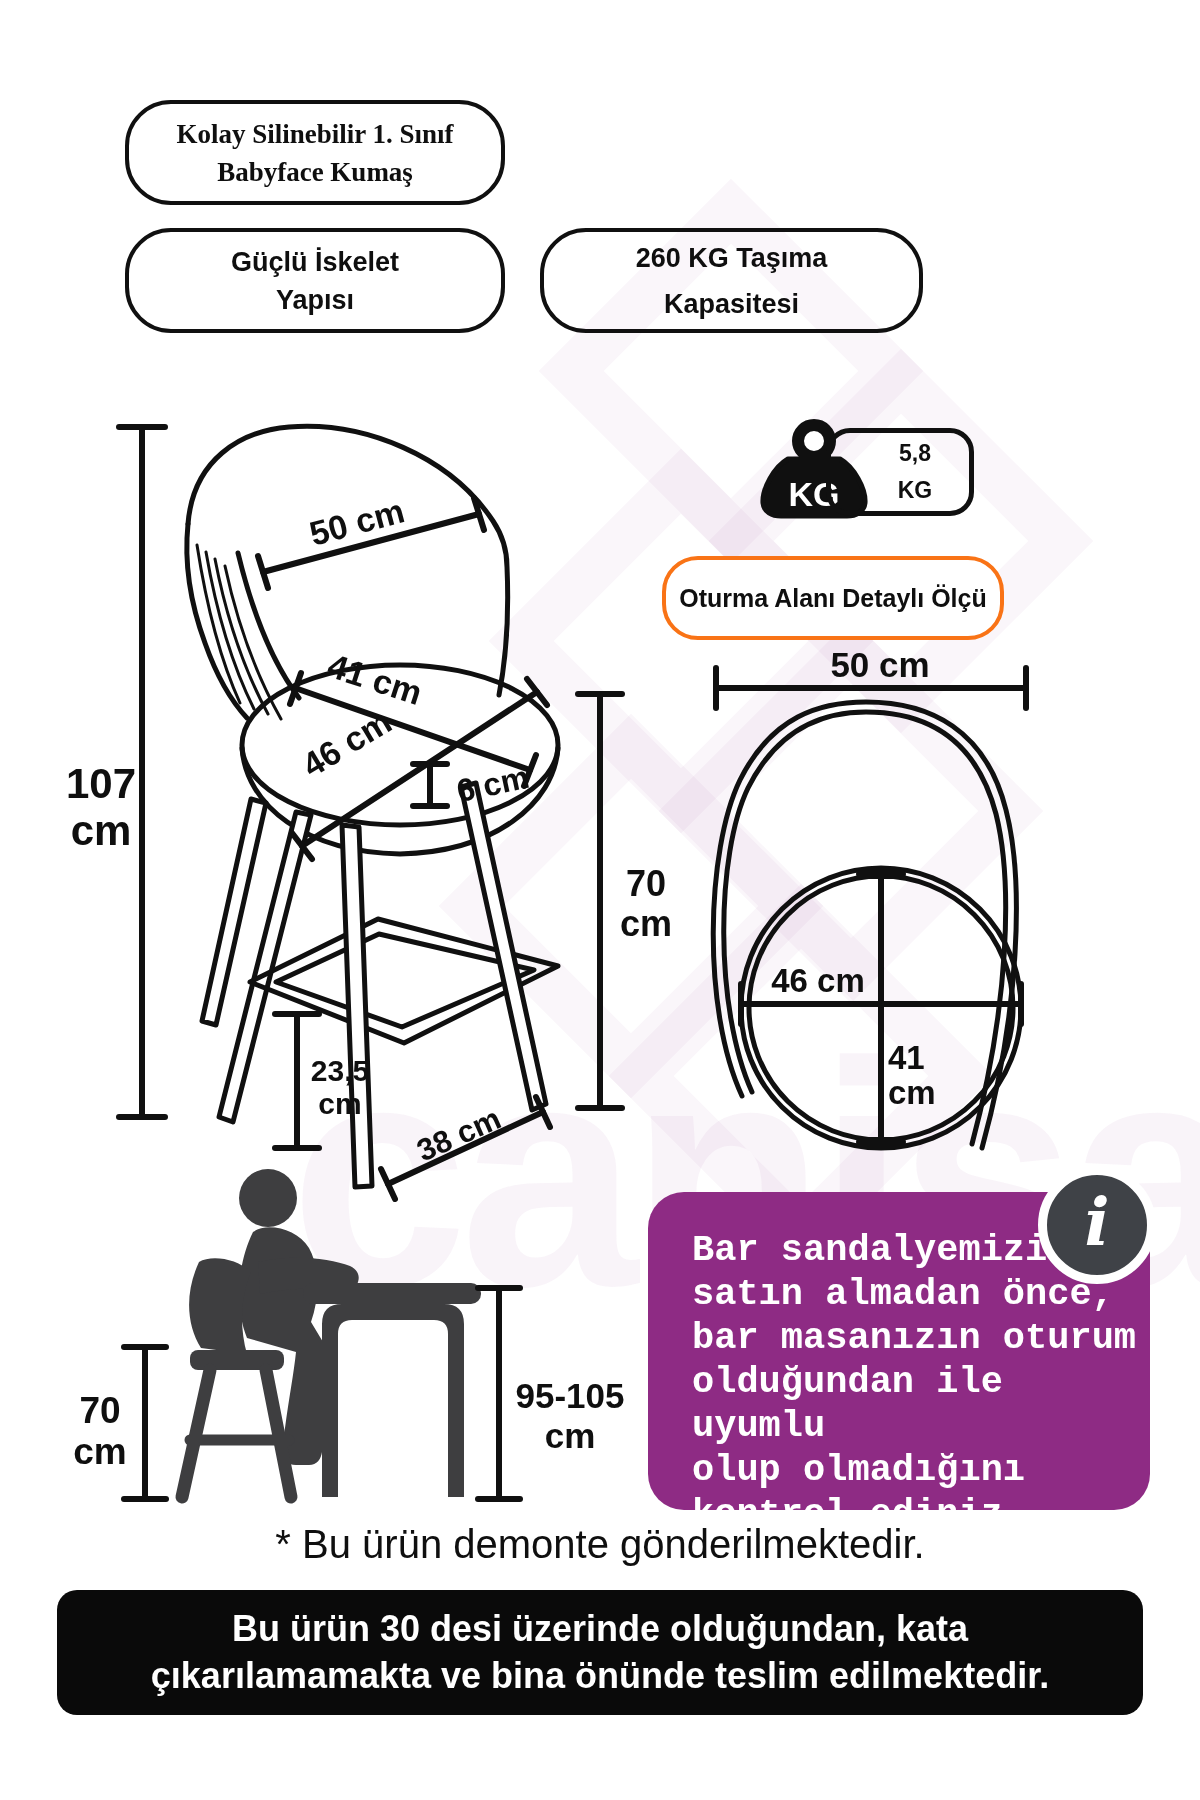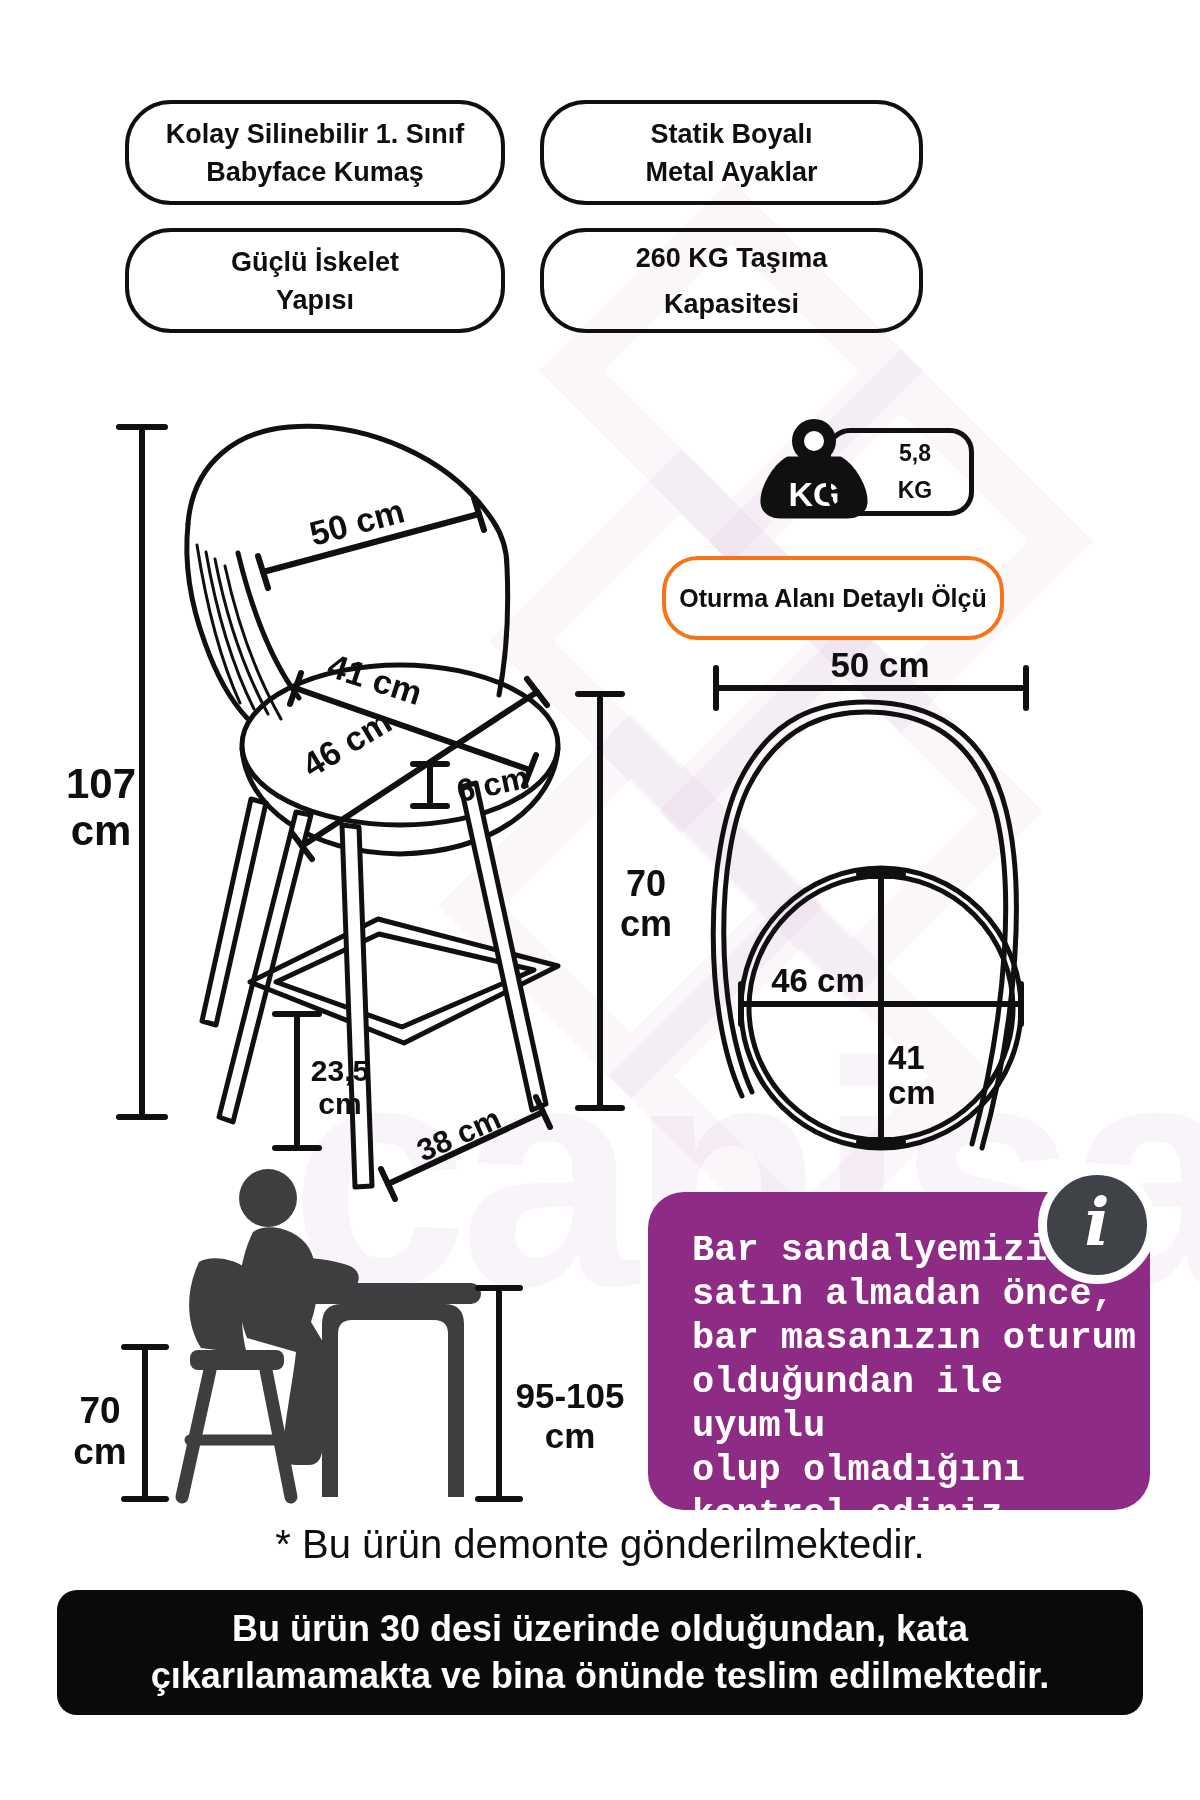--- a/index.html
+++ b/index.html
@@ -49,27 +49,23 @@
   <div>
     <div class="wm-text">canisa</div>
     <div class="wm-d" style="left:595px;top:235px;"></div>
     <div class="wm-d" style="left:765px;top:405px;"></div>
     <div class="wm-d" style="left:545px;top:505px;"></div>
     <div class="wm-d" style="left:715px;top:675px;"></div>
     <div class="wm-d" style="left:495px;top:770px;"></div>
     <div class="wm-d" style="left:665px;top:940px;"></div>
   </div>
 
-  <div class="fbadge" style="left:125px;top:100px;width:372px;height:97px;">
+  <div class="fbadge" style="left:125px;top:100px;width:372px;height:97px;font-family:Liberation Serif, serif;">
     <div>Kolay Silinebilir 1. Sınıf</div>
     <div>Babyface Kumaş</div>
-  </div>
-  <div class="fbadge" style="left:540px;top:100px;width:375px;height:97px;">
-    <div>Statik Boyalı</div>
-    <div>Metal Ayaklar</div>
   </div>
   <div class="fbadge" style="left:125px;top:228px;width:372px;height:97px;">
     <div>Güçlü İskelet</div>
     <div>Yapısı</div>
   </div>
   <div class="fbadge" style="left:540px;top:228px;width:375px;height:97px;gap:12px;">
     <div>260 KG Taşıma</div>
     <div>Kapasitesi</div>
   </div>
 

